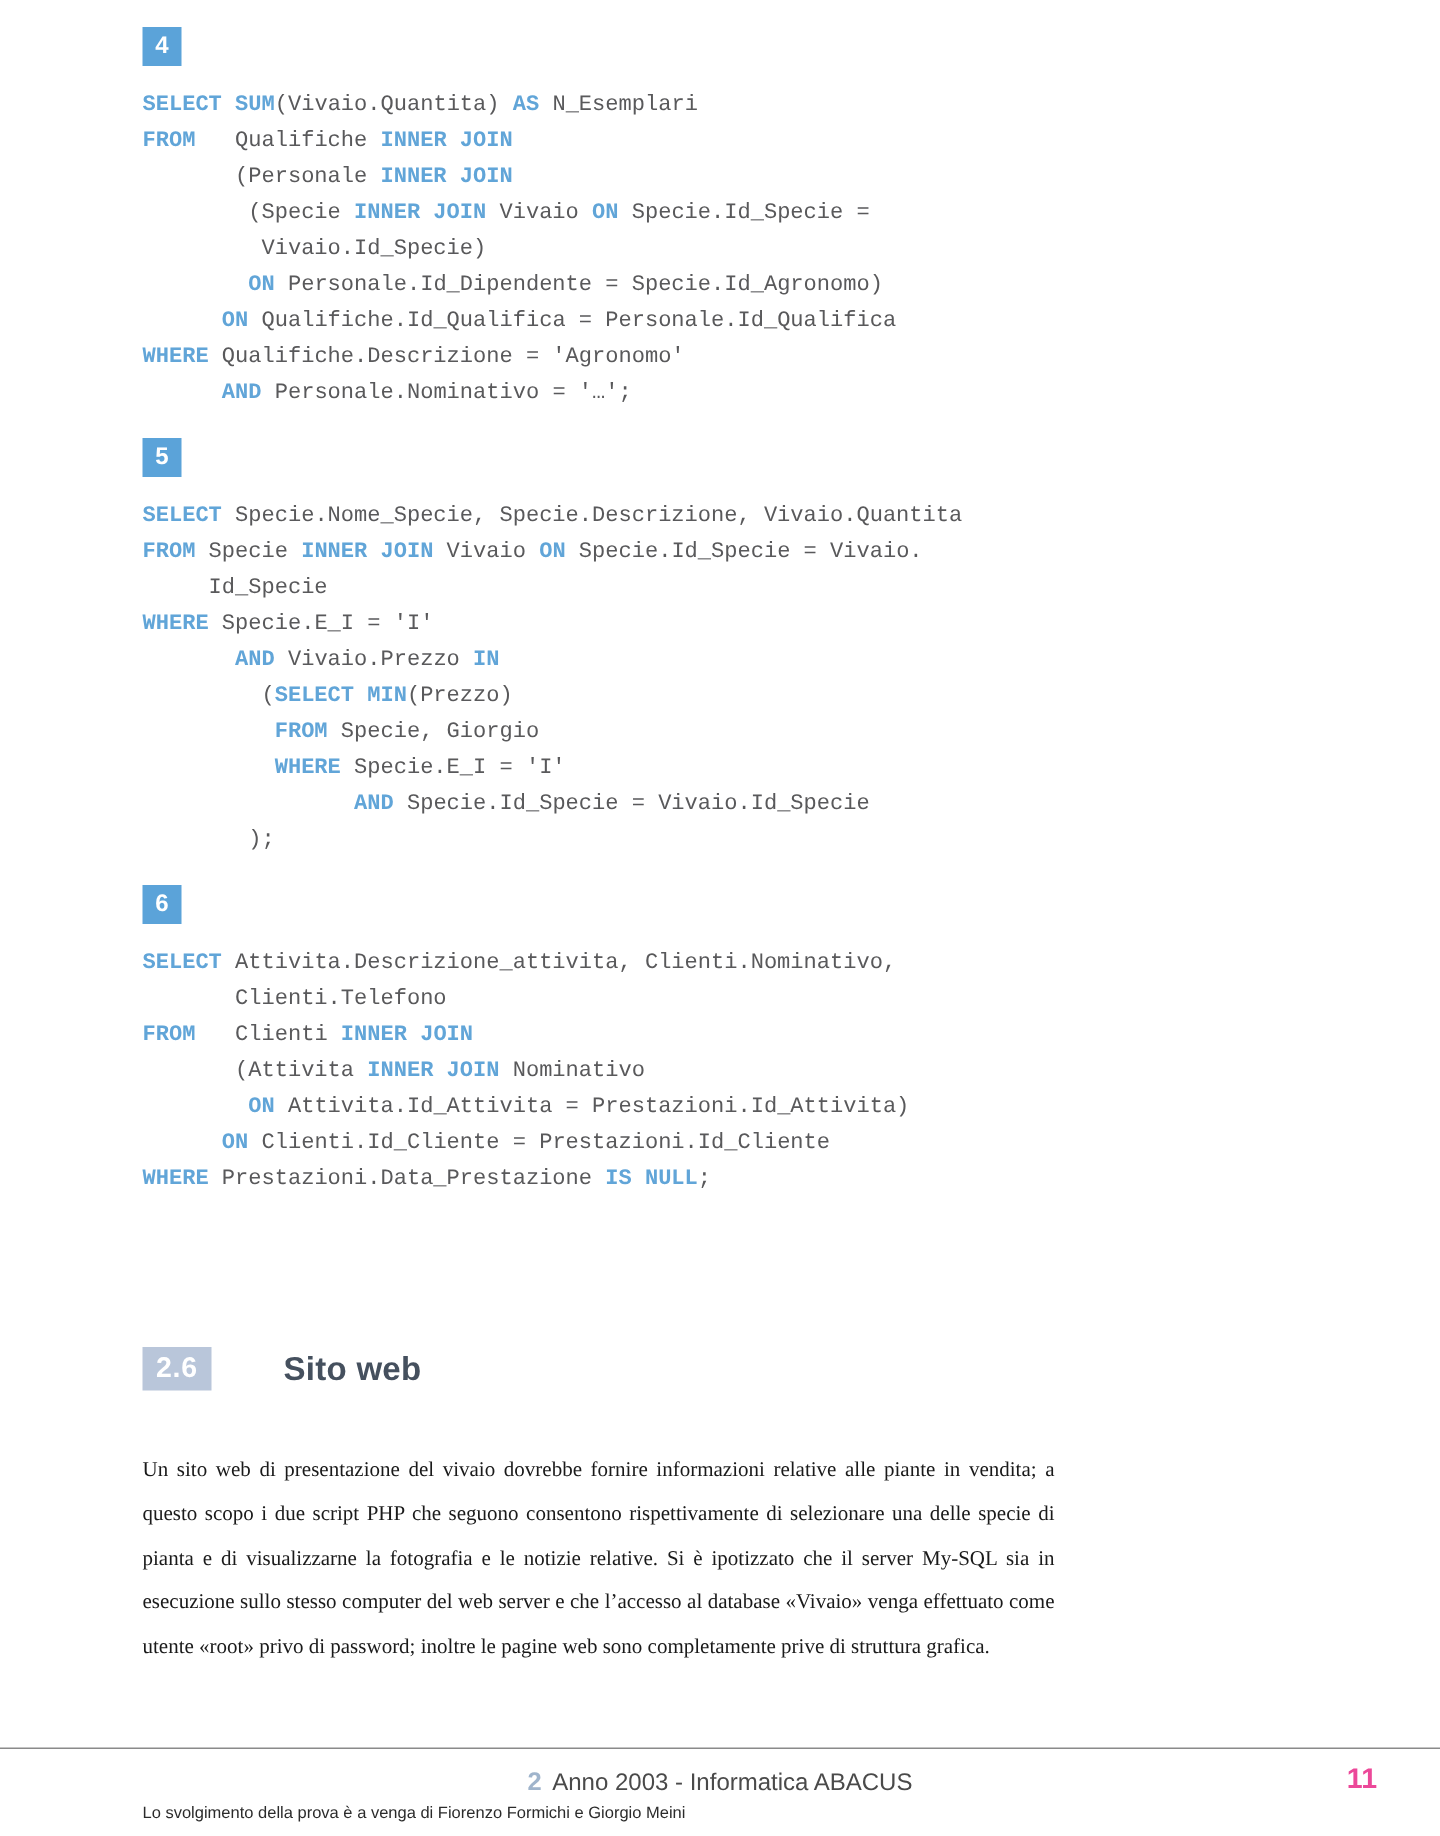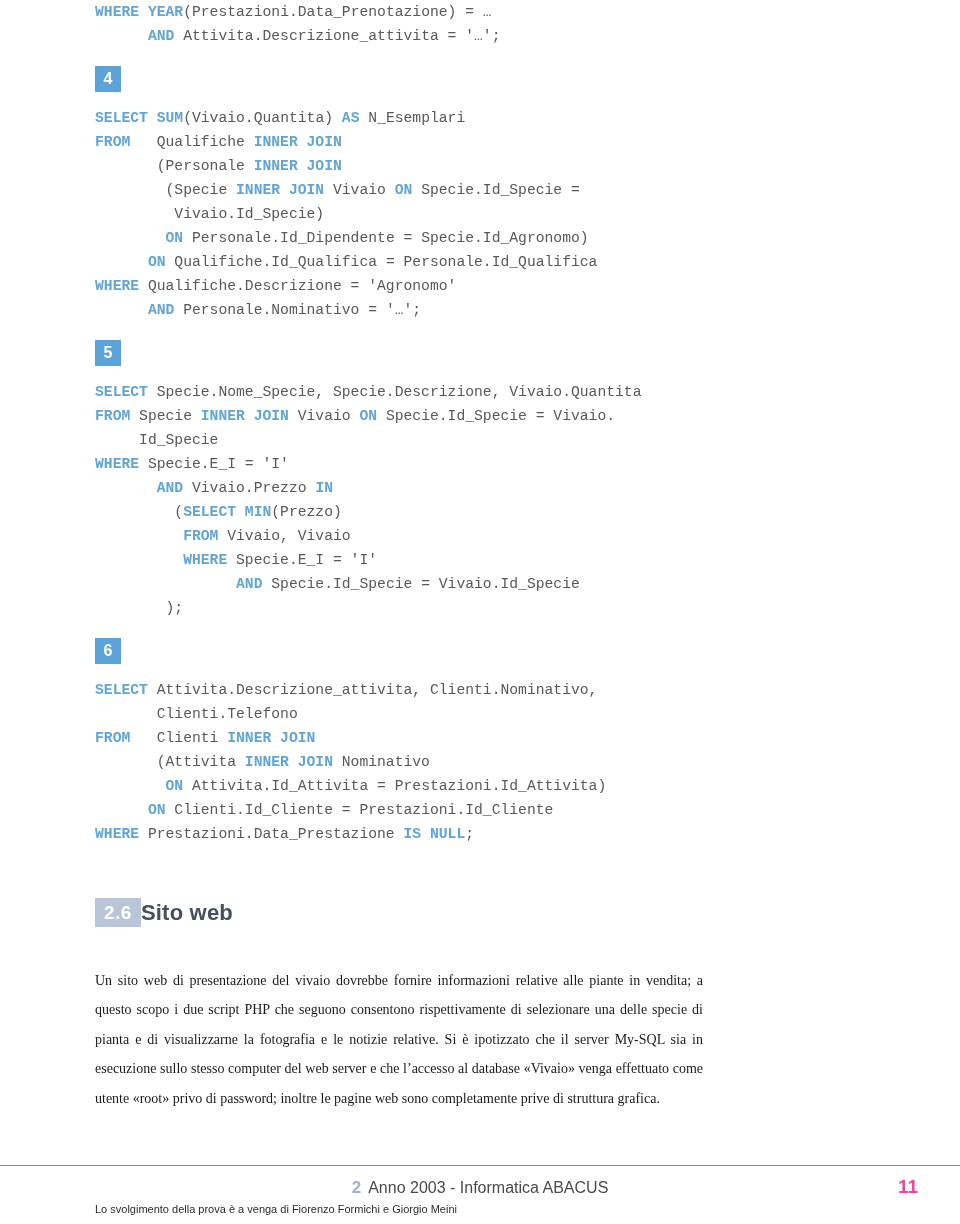--- a/index.html
+++ b/index.html
@@ -61,20 +61,21 @@
   .gap-after-badge { height: 14px; }
   .gap-before-badge { height: 18px; }
 
   
   .section-head {
     position: absolute;
     left: 95px;
     top: 898px;
     display: flex;
     align-items: center;
+    gap: 48px;
   }
   .section-num {
     background: #b9c6da;
     color: #ffffff;
     font-family: "Liberation Sans", sans-serif;
     font-weight: bold;
     font-size: 19px;
     line-height: 29px;
     height: 29px;
     padding: 0 9px;
@@ -147,22 +148,20 @@
     color: #2b2b2b;
     white-space: nowrap;
   }
 </style>
 </head>
 <body>
 
 <div class="page">
 
   <div class="code-area" id="code-area">
-      <pre class="code"><span class="kw">WHERE</span><span> </span><span class="kw">YEAR</span><span>(Prestazioni.Data_Prenotazione) = …</span>
-<span>      </span><span class="kw">AND</span><span> Attivita.Descrizione_attivita = '…';</span></pre>
       <div class="gap-before-badge"></div>
       <span class="num-badge">4</span>
       <div class="gap-after-badge"></div>
       <pre class="code"><span class="kw">SELECT</span><span> </span><span class="kw">SUM</span><span>(Vivaio.Quantita) </span><span class="kw">AS</span><span> N_Esemplari</span>
 <span class="kw">FROM</span><span>   Qualifiche </span><span class="kw">INNER JOIN</span>
 <span>       (Personale </span><span class="kw">INNER JOIN</span>
 <span>        (Specie </span><span class="kw">INNER JOIN</span><span> Vivaio </span><span class="kw">ON</span><span> Specie.Id_Specie =</span>
 <span>         Vivaio.Id_Specie)</span>
 <span>        </span><span class="kw">ON</span><span> Personale.Id_Dipendente = Specie.Id_Agronomo)</span>
 <span>      </span><span class="kw">ON</span><span> Qualifiche.Id_Qualifica = Personale.Id_Qualifica</span>
@@ -170,21 +169,21 @@
 <span>      </span><span class="kw">AND</span><span> Personale.Nominativo = '…';</span></pre>
       <div class="gap-before-badge"></div>
       <span class="num-badge">5</span>
       <div class="gap-after-badge"></div>
       <pre class="code"><span class="kw">SELECT</span><span> Specie.Nome_Specie, Specie.Descrizione, Vivaio.Quantita</span>
 <span class="kw">FROM</span><span> Specie </span><span class="kw">INNER JOIN</span><span> Vivaio </span><span class="kw">ON</span><span> Specie.Id_Specie = Vivaio.</span>
 <span>     Id_Specie</span>
 <span class="kw">WHERE</span><span> Specie.E_I = 'I'</span>
 <span>       </span><span class="kw">AND</span><span> Vivaio.Prezzo </span><span class="kw">IN</span>
 <span>         (</span><span class="kw">SELECT MIN</span><span>(Prezzo)</span>
-<span>          </span><span class="kw">FROM</span><span> Vivaio, Vivaio</span>
+<span>          </span><span class="kw">FROM</span><span> Specie, Giorgio</span>
 <span>          </span><span class="kw">WHERE</span><span> Specie.E_I = 'I'</span>
 <span>                </span><span class="kw">AND</span><span> Specie.Id_Specie = Vivaio.Id_Specie</span>
 <span>        );</span></pre>
       <div class="gap-before-badge"></div>
       <span class="num-badge">6</span>
       <div class="gap-after-badge"></div>
       <pre class="code"><span class="kw">SELECT</span><span> Attivita.Descrizione_attivita, Clienti.Nominativo,</span>
 <span>       Clienti.Telefono</span>
 <span class="kw">FROM</span><span>   Clienti </span><span class="kw">INNER JOIN</span>
 <span>       (Attivita </span><span class="kw">INNER JOIN</span><span> Nominativo</span>

